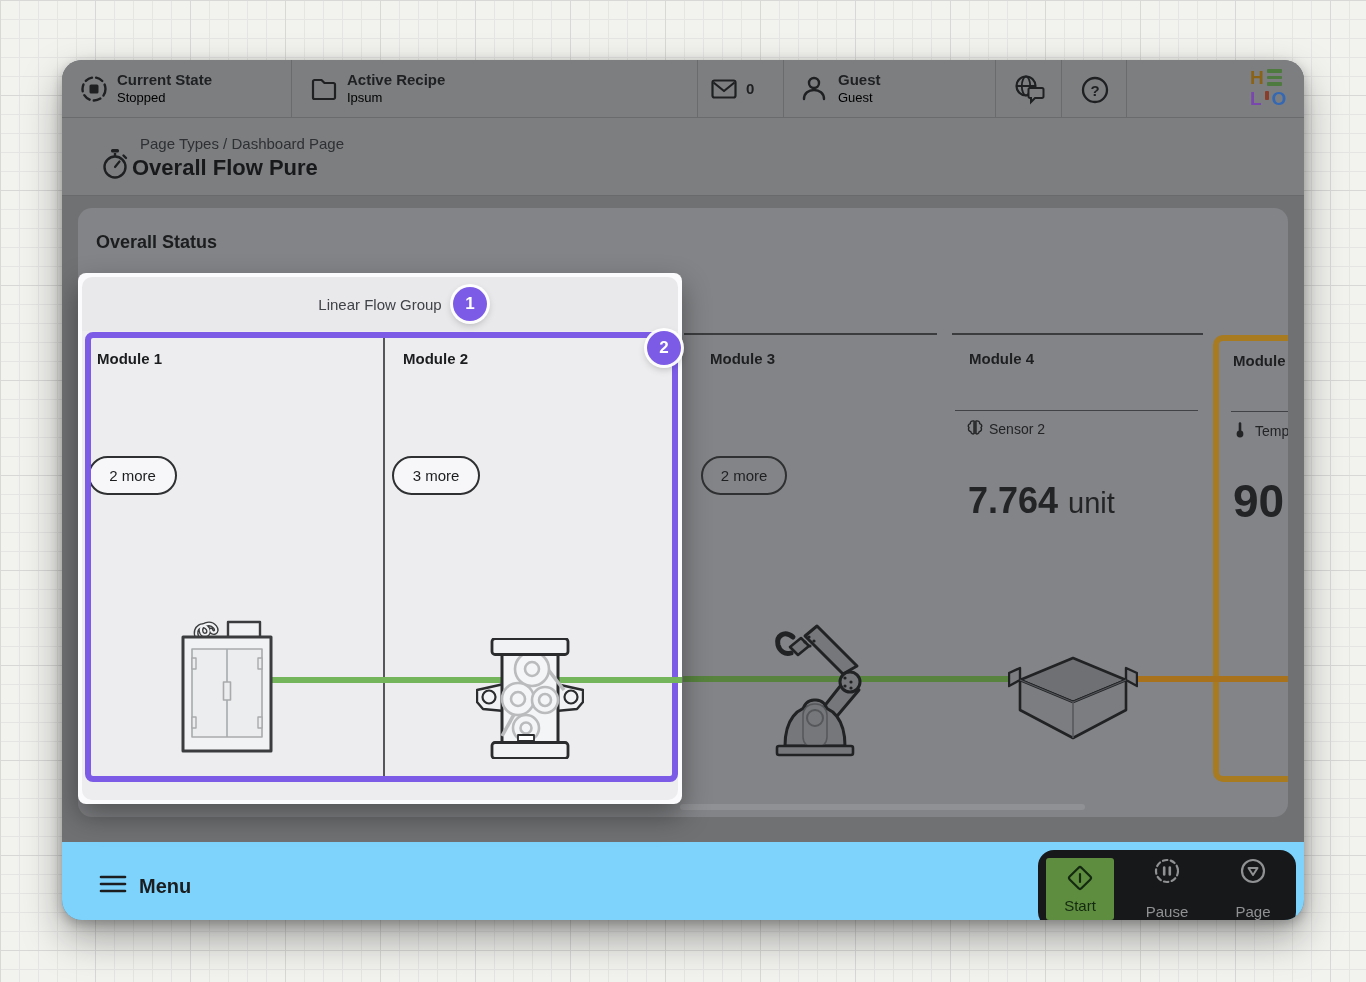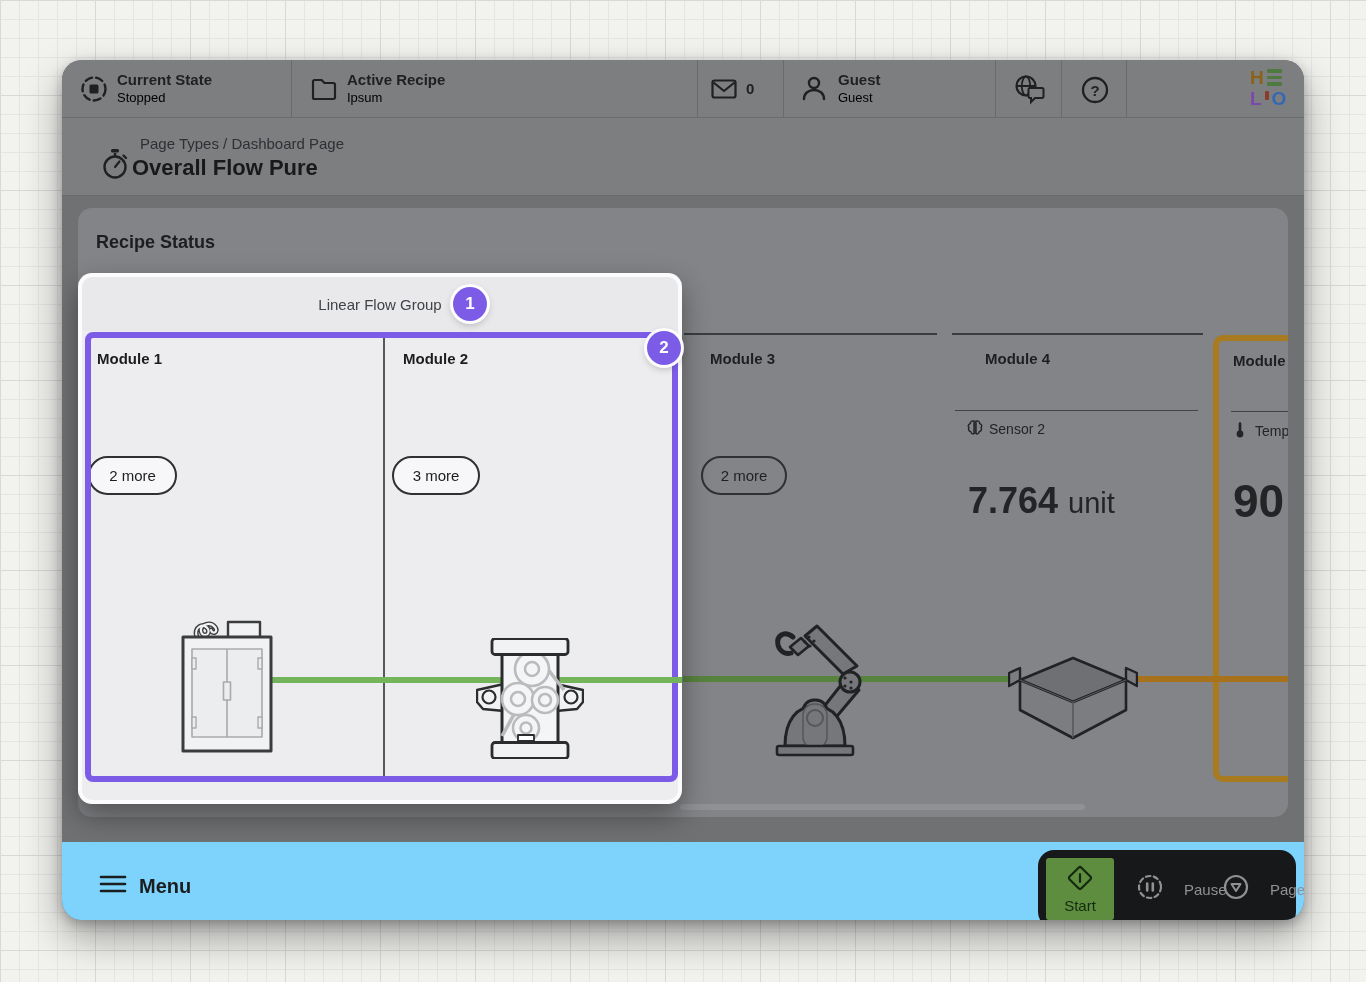--- a/index.html
+++ b/index.html
@@ -38,41 +38,41 @@
   .pill{height:39px;border-radius:20px;border:2px solid #2E3032;display:flex;align-items:center;justify-content:center;
         font-size:15px;color:#1E2022;padding:0 4px;background:transparent;}
   .divline{height:1px;background:#404245;}
   .sensorlabel{font-size:14px;color:#222426;}
   .bigval{font-size:36px;font-weight:700;color:#222426;white-space:nowrap;}
   .bigunit{font-size:29px;font-weight:400;}
   #mod5{border:6px solid #A87B20;border-radius:10px;background:transparent;}
   .flow{height:6px;}
   #scrollthumb{height:6px;border-radius:3px;background:#909194;}
   
-  #card{left:16px;top:213px;width:604px;height:531px;background:#FBFBFD;border-radius:14px;
+  #card{left:16px;top:213px;width:604px;height:531px;background:#FBFBFD;border-radius:8px;
         box-shadow:0 12px 28px rgba(0,0,0,.38);z-index:5;}
   #cardstrip{left:4px;top:4px;width:596px;height:54px;background:#E9E9EC;border-radius:10px 10px 0 0;
         display:flex;align-items:center;justify-content:center;font-size:15px;color:#3F4246;}
   #cardbody{left:4px;top:58px;width:596px;height:469px;background:#EDEDEF;border-radius:0 0 10px 10px;}
   #grouprect{left:7px;top:59px;width:593px;height:450px;border:6px solid #7C5CE7;border-radius:8px;z-index:3;}
   .badge{width:34px;height:34px;border-radius:50%;background:#7C5CE7;color:#FFF;font-size:17px;font-weight:700;
          display:flex;align-items:center;justify-content:center;box-shadow:0 0 0 3px rgba(255,255,255,.95),0 3px 8px rgba(0,0,0,.3);z-index:6;}
   .cardmodname{font-size:15px;font-weight:700;color:#1B1D1F;}
   .cardpill{height:39px;border-radius:20px;border:2px solid #2E3032;background:#F7F7F9;display:flex;align-items:center;
         justify-content:center;font-size:15px;color:#1B1D1F;}
   #vdivider{width:2px;background:#55575A;}
   
   #bottombar{left:0;top:782px;width:1242px;height:94px;background:#7dd3fc;}
   #menubtn{display:flex;align-items:center;gap:12px;cursor:pointer;}
   #menulabel{font-size:20px;font-weight:700;color:#1B1D1F;}
   #cluster{left:976px;top:8px;width:258px;height:78px;background:#17181A;border-radius:16px;}
   #startbtn{left:8px;top:8px;width:68px;height:62px;background:#5E8D3F;border-radius:3px;
         display:flex;flex-direction:column;align-items:center;justify-content:center;gap:2px;}
   #startbtn .blabel{color:#142A10;font-size:15px;}
-  .ghostbtn{display:flex;flex-direction:row;align-items:center;justify-content:space-between;gap:21px;color:#8F9193;}
+  .ghostbtn{display:flex;flex-direction:column;align-items:center;justify-content:space-between;gap:15px;color:#8F9193;}
   .ghostbtn .blabel{font-size:15px;color:#8F9193;}
   
   #logo{display:flex;flex-direction:column;gap:2px;}
   .lrow{display:flex;align-items:center;gap:3px;height:19px;}
   .lchar{font-size:19px;font-weight:800;line-height:19px;}
   .ebars{display:flex;flex-direction:column;gap:3px;}
   .ebars div{width:15px;height:3.5px;background:#4E7A40;border-radius:1px;}
   .apo{width:4px;height:9px;background:#8A3D2A;border-radius:1px;margin-top:-6px;}
 </style>
 </head>
@@ -170,28 +170,28 @@
           <circle cx="15" cy="20" r="10.5" stroke="currentColor" stroke-width="2.4"></circle>
           <path d="M15 20 L19.5 14.5" stroke="currentColor" stroke-width="2.2" stroke-linecap="round"></path>
           <path d="M15 6 v3" stroke="currentColor" stroke-width="2.4"></path>
         </svg>
     </span>
     <div class="a crumbpath" style="left:70px;top:17px;margin-left:8px;">Page Types / Dashboard Page</div>
     <div class="a pagetitle" style="left:70px;top:37px;">Overall Flow Pure</div>
   </div>
 
   <div class="a" id="panel">
-    <div class="a paneltitle" style="left:18px;top:24px;">Recipe Status</div>
+    <div class="a paneltitle" style="left:18px;top:24px;">Overall Status</div>
 
     <div class="a modtopline" style="left:606px;top:125px;width:253px;"></div>
     <div class="a modname" style="left:632px;top:142px;">Module 3</div>
     <div class="a pill" style="left:623px;top:248px;width:86px;">2 more</div>
 
     <div class="a modtopline" style="left:874px;top:125px;width:251px;"></div>
-    <div class="a modname" style="left:891px;top:142px;margin-left:16px;">Module 4</div>
+    <div class="a modname" style="left:891px;top:142px;">Module 4</div>
     <div class="a divline" style="left:877px;top:202px;width:243px;"></div>
     <span class="a icon" style="left:888px;top:211px;color:#222426;">
       <svg width="18" height="18" viewBox="0 0 18 18" fill="none">
           <path d="M8 2 C5.5 1.5 4 3 4.4 4.6 C2.2 5 1.6 7.4 3 8.6 C1.8 10.2 2.8 12.4 4.8 12.6 C5 14.6 7 15.6 8 14.6 Z" stroke="currentColor" stroke-width="1.4" stroke-linejoin="round"></path>
           <path d="M10 2 C12.5 1.5 14 3 13.6 4.6 C15.8 5 16.4 7.4 15 8.6 C16.2 10.2 15.2 12.4 13.2 12.6 C13 14.6 11 15.6 10 14.6 Z" stroke="currentColor" stroke-width="1.4" stroke-linejoin="round"></path>
           <path d="M9 2 v13" stroke="currentColor" stroke-width="1.2"></path>
         </svg>
     </span>
     <div class="a sensorlabel" style="left:911px;top:213px;">Sensor 2</div>
     <div class="a bigval" style="left:890px;top:272px;"><span>7.764</span> <span class="bigunit">unit</span></div>

